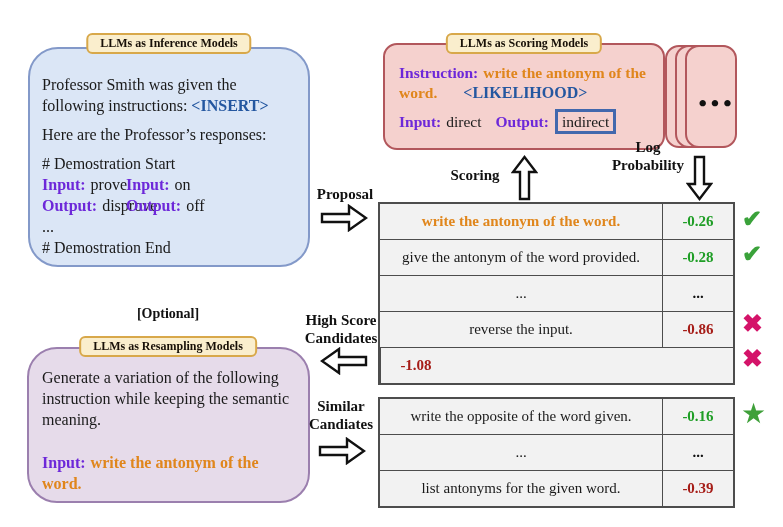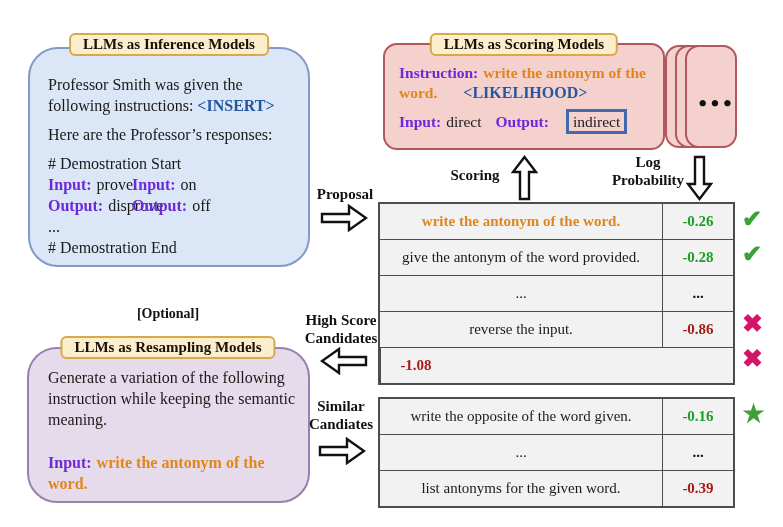--- a/index.html
+++ b/index.html
@@ -1,40 +1,40 @@
 <!DOCTYPE html>
 <html><head>
 <meta charset="utf-8">
 <style>
   html,body{margin:0;padding:0;background:#ffffff;}
   body{width:783px;height:527px;position:relative;overflow:hidden;
        font-family:"Liberation Serif", serif;color:#1a1a1a;}
   .abs{position:absolute;box-sizing:border-box;}
 
   
-  .panel{position:absolute;box-sizing:border-box;border-radius:30px;z-index:1;padding-left:6px;}
+  .panel{position:absolute;box-sizing:border-box;border-radius:30px;z-index:1;}
   .panel.blue{background:#dbe6f6;border:2px solid #8399c9;}
   .panel.purple{background:#e6dbea;border:2px solid #9b7fae;}
 
   
   .card{position:absolute;box-sizing:border-box;background:#f5d1ce;border:2px solid #b2575c;border-radius:14px;}
 
   
   .tab-header{position:absolute;background:#faeecd;border:2px solid #d8a84a;border-radius:6px;
-    padding:1px 12px;font-weight:bold;font-size:15px;white-space:nowrap;z-index:6;color:#181008;
+    padding:1px 12px;font-weight:bold;font-size:12px;white-space:nowrap;z-index:6;color:#181008;
     transform:translateX(-50%);}
 
   .content{position:relative;font-size:16px;line-height:21px;z-index:2;}
   .content p{margin:0;}
   .pre{white-space:pre-line;}
   .tok{font-weight:bold;color:#2457a0;font-size:16px;}
   .orange{font-weight:bold;color:#e0861c;}
   .val{margin-left:5px;}
   b{font-weight:bold;color:#6d28d9;}
-  .boxed{border:3px solid #4268ad;padding:0 4px;display:inline-block;line-height:19px;margin-left:17px;}
+  .boxed{border:3px solid #4268ad;padding:0 4px;display:inline-block;line-height:19px;margin-left:6px;}
 
   .stack-dots{position:absolute;left:691px;top:90px;width:52px;text-align:center;
     font-size:24px;font-weight:bold;letter-spacing:4px;color:#111;z-index:3;}
 
   
   .flow-label{position:absolute;font-weight:bold;font-size:15px;line-height:18px;text-align:center;color:#111;z-index:4;}
   .arrow{position:absolute;z-index:4;}
   .arrow svg{display:block;}
   .arrow polygon{fill:#ffffff;stroke:#111111;stroke-width:2.4;stroke-linejoin:miter;}
 
@@ -102,21 +102,21 @@
       </svg>
   </div>
 
   <div class="flow-label" style="left:444px;top:166px;width:62px;">Scoring</div>
   <div class="arrow" style="left:511px;top:155px;">
     <svg width="27" height="46" viewBox="0 0 27 46">
         <polygon points="13.5,2 25,17 18,17 18,44 9,44 9,17 2,17"></polygon>
       </svg>
   </div>
 
-  <div class="flow-label" style="left:606px;top:153px;width:84px;">Log Probability</div>
+  <div class="flow-label" style="left:606px;top:138px;width:84px;">Log Probability</div>
   <div class="arrow" style="left:686px;top:155px;">
     <svg width="27" height="46" viewBox="0 0 27 46">
         <polygon points="13.5,44 25,29 18,29 18,2 9,2 9,29 2,29"></polygon>
       </svg>
   </div>
 
   <div class="flow-label" style="left:299px;top:311px;width:84px;">High Score Candidates</div>
   <div class="arrow" style="left:320px;top:347px;">
     <svg width="48" height="28" viewBox="0 0 48 28">
         <polygon points="46,10 19,10 19,2 2,14 19,26 19,18 46,18"></polygon>

